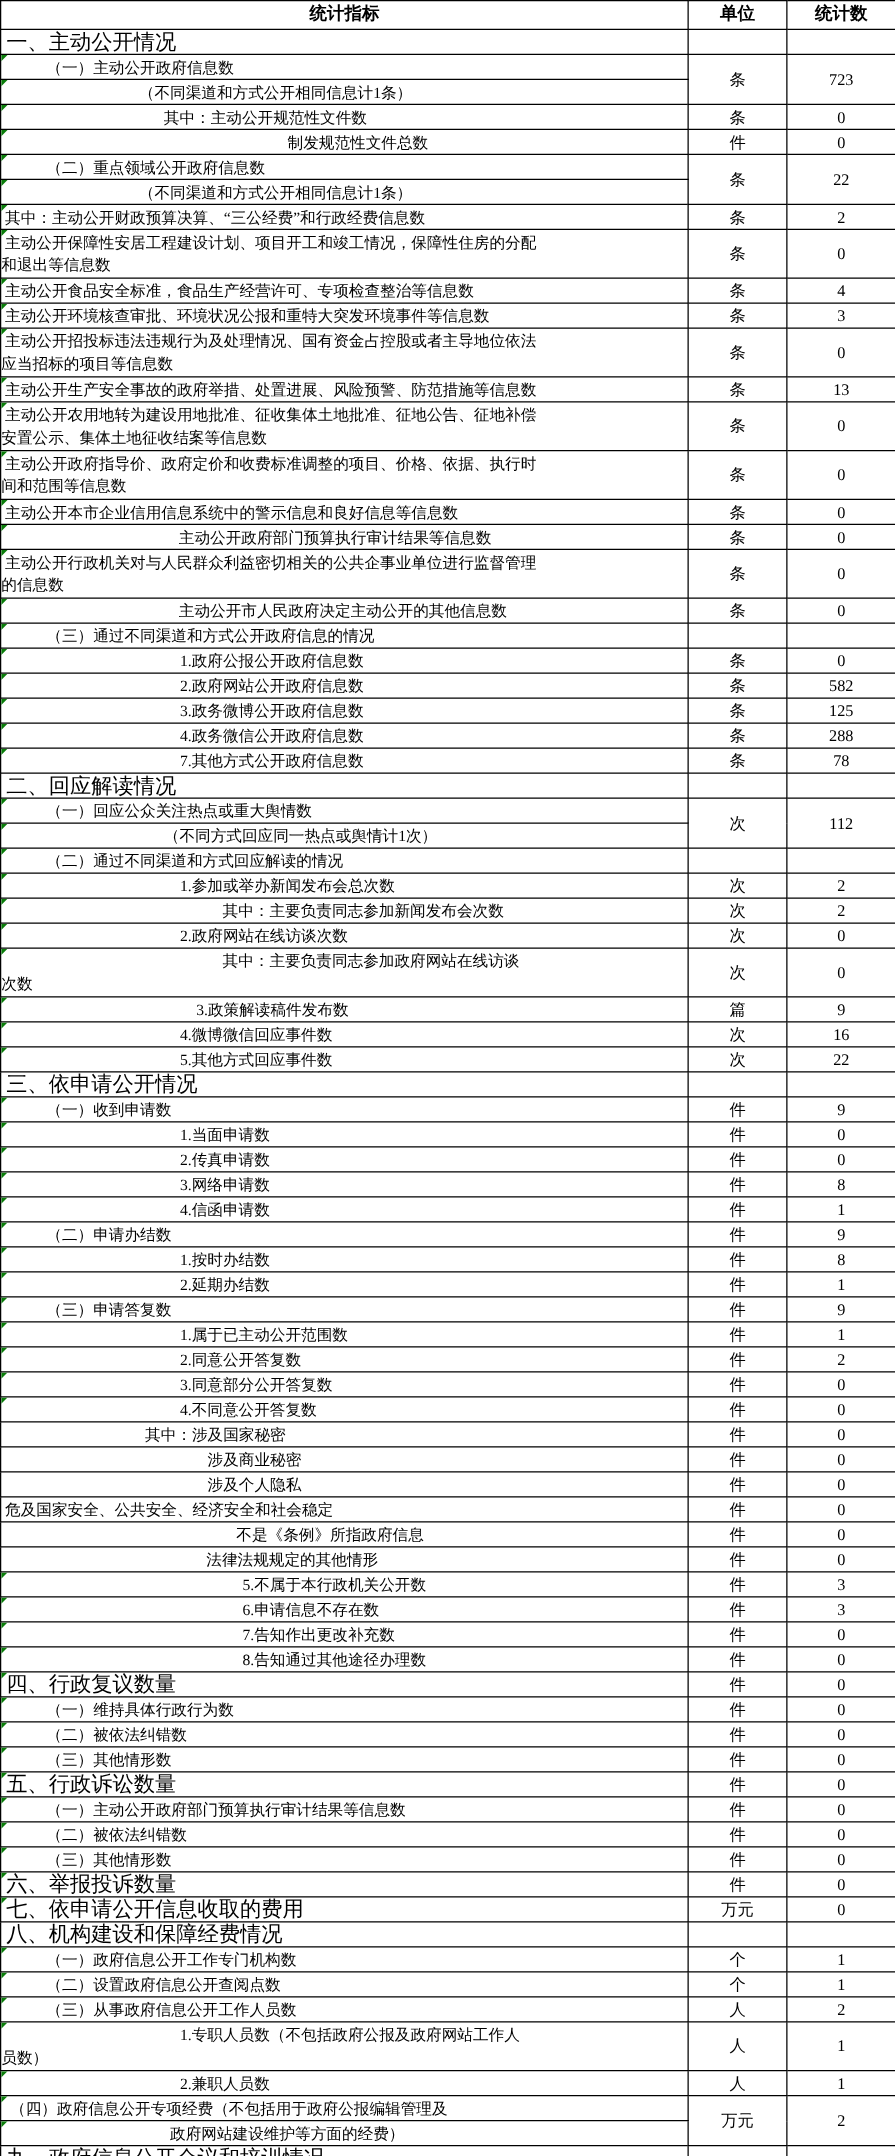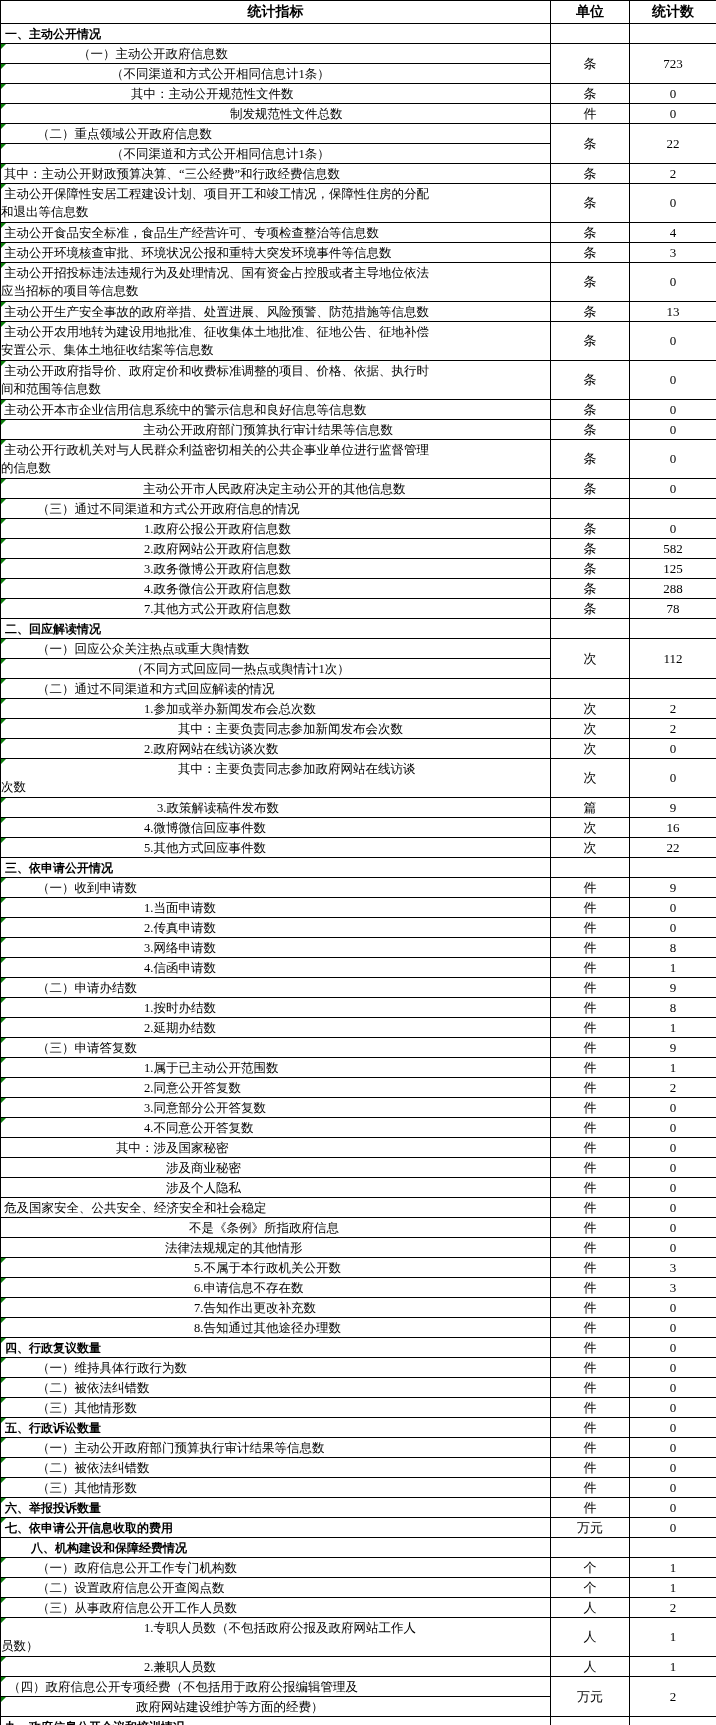--- a/index.html
+++ b/index.html
@@ -4,21 +4,21 @@
 <style>
   html,body{margin:0;padding:0;background:#ffffff;}
   body{font-family:"Liberation Serif","DejaVu Serif",serif;color:#000;}
   .sheet{width:716px;}
   table{border-collapse:collapse;table-layout:fixed;width:716px;background:#fff;}
   col.c1{width:550px;} col.c2{width:79px;} col.c3{width:87px;}
   th,td{border:1px solid #000;padding:0;margin:0;overflow:hidden;}
   thead th{height:22px;font-size:14px;font-weight:bold;text-align:center;vertical-align:middle;line-height:22px;}
   td.c-label{height:19px;font-size:12.5px;text-align:left;vertical-align:middle;line-height:18px;position:relative;white-space:pre-line;}
   td.c-label.dbl{height:38px;}
-  td.c-label.bold{font-weight:bold;font-size:12px;}
+  td.c-label.bold{font-weight:normal;font-size:17px;}
   td.c-unit,td.c-value{font-size:13px;text-align:center;vertical-align:middle;line-height:18px;}
   .tri{position:absolute;top:0;left:0;width:0;height:0;border-top:5px solid var(--marker,#0a7d0a);border-right:5px solid transparent;}
 </style>
 </head>
 <body>
 
 <div class="sheet">
   <table>
     <colgroup>
         <col class="c1">
@@ -32,21 +32,21 @@
         <th>统计数</th>
       </tr>
     </thead>
     <tbody id="rows">
         <tr>
           <td class="c-label bold" style="text-indent: 4px;"><span>一、主动公开情况</span></td>
           <td class="c-unit"></td>
           <td class="c-value"></td>
         </tr>
         <tr>
-          <td class="c-label" style="text-indent: 36px; padding-left: 41px;"><span class="tri"></span><span>（一）主动公开政府信息数</span></td>
+          <td class="c-label" style="text-indent: 36px;"><span class="tri"></span><span>（一）主动公开政府信息数</span></td>
           <td class="c-unit" rowspan="2">条</td>
           <td class="c-value" rowspan="2">723</td>
         </tr>
         <tr>
           <td class="c-label" style="text-indent: 110px;"><span class="tri"></span><span>（不同渠道和方式公开相同信息计1条）</span></td>
         </tr>
         <tr>
           <td class="c-label" style="text-indent: 130px;"><span class="tri"></span><span>其中：主动公开规范性文件数</span></td>
           <td class="c-unit">条</td>
           <td class="c-value">0</td>
@@ -377,21 +377,21 @@
           <td class="c-label bold" style="text-indent: 4px;"><span class="tri"></span><span>六、举报投诉数量</span></td>
           <td class="c-unit">件</td>
           <td class="c-value">0</td>
         </tr>
         <tr>
           <td class="c-label bold" style="text-indent: 4px;"><span class="tri"></span><span>七、依申请公开信息收取的费用</span></td>
           <td class="c-unit">万元</td>
           <td class="c-value">0</td>
         </tr>
         <tr>
-          <td class="c-label bold" style="text-indent: 4px; padding-left: 26px;"><span>八、机构建设和保障经费情况</span></td>
+          <td class="c-label bold" style="text-indent: 4px;"><span>八、机构建设和保障经费情况</span></td>
           <td class="c-unit"></td>
           <td class="c-value"></td>
         </tr>
         <tr>
           <td class="c-label" style="text-indent: 36px;"><span class="tri"></span><span>（一）政府信息公开工作专门机构数</span></td>
           <td class="c-unit">个</td>
           <td class="c-value">1</td>
         </tr>
         <tr>
           <td class="c-label" style="text-indent: 36px;"><span class="tri"></span><span>（二）设置政府信息公开查阅点数</span></td>

